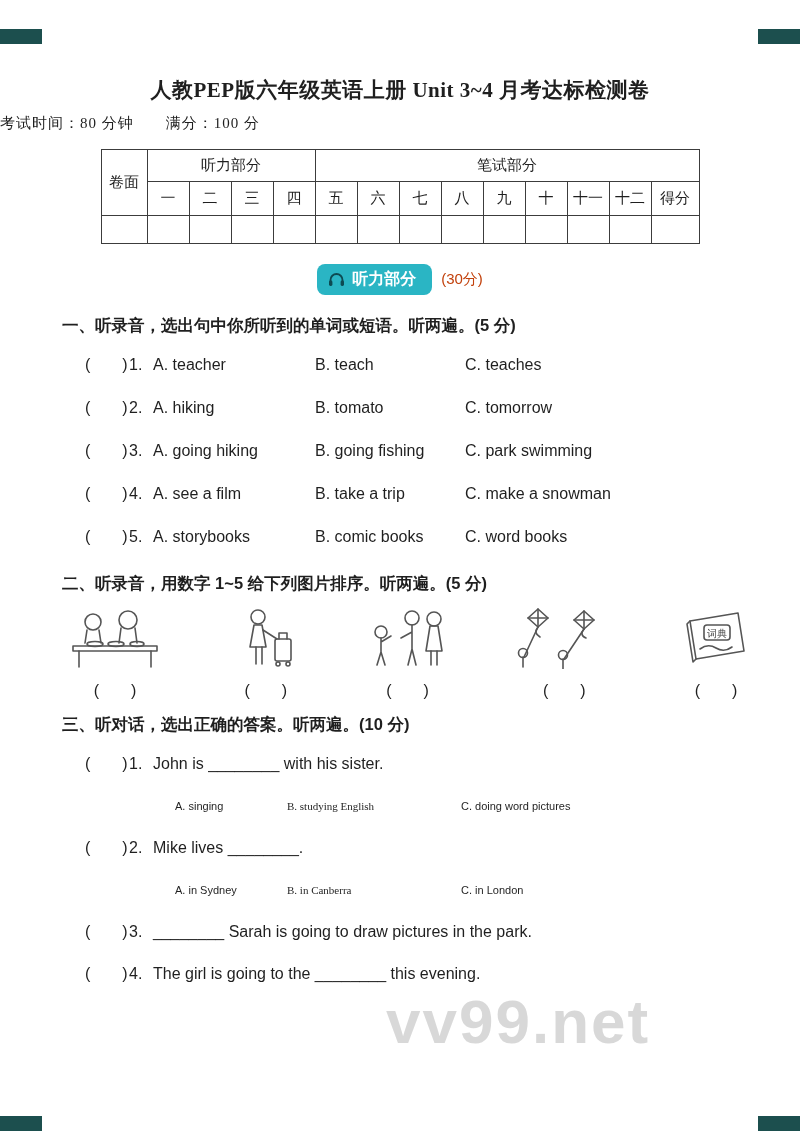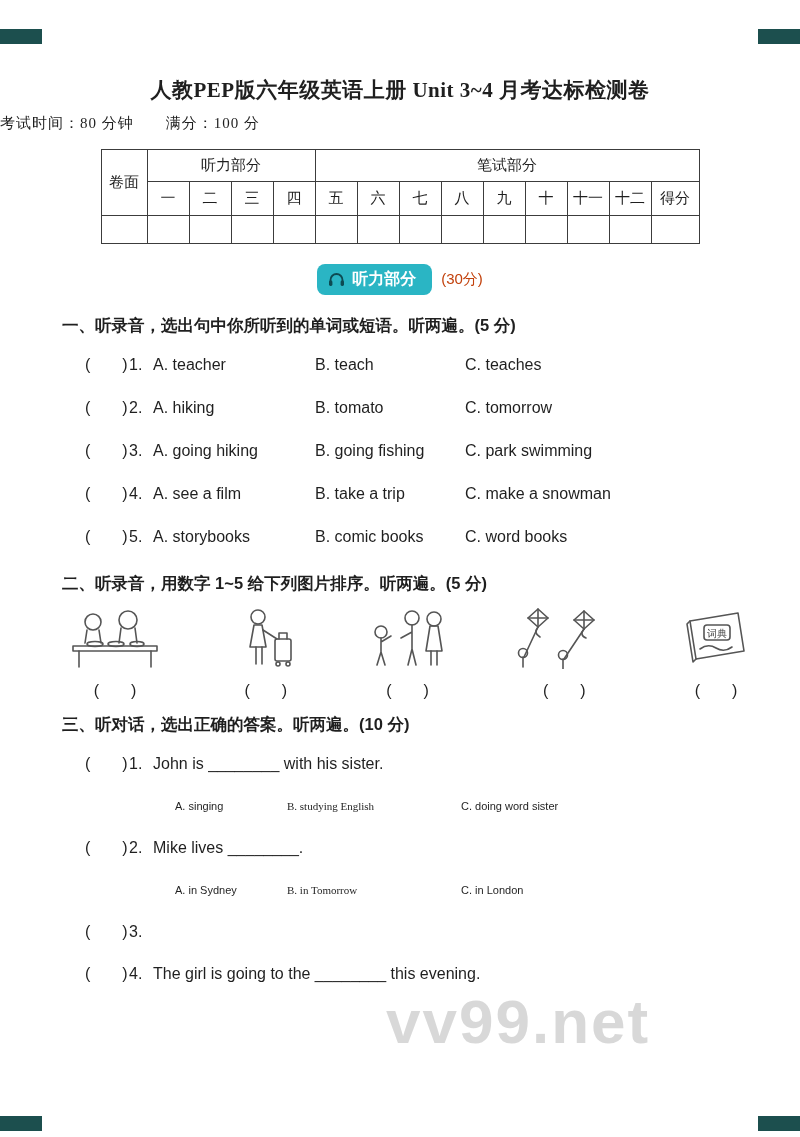--- a/index.html
+++ b/index.html
@@ -296,37 +296,38 @@
     <div class="s3-blocks">
 
       <div class="s3-q">
         <span class="paren">(　　)</span>
         <span class="num">1.</span>
         <span class="qtext">John is ________ with his sister.</span>
       </div>
       <div class="s3-opts">
         <span class="oa">A. singing</span>
         <span class="ob">B. studying English</span>
-        <span class="oc">C. doing word sister</span>
+        <span class="oc">C. doing word pictures</span>
       </div>
 
       <div class="s3-q">
         <span class="paren">(　　)</span>
         <span class="num">2.</span>
         <span class="qtext">Mike lives ________.</span>
       </div>
       <div class="s3-opts">
         <span class="oa">A. in Sydney</span>
-        <span class="ob">B. in Tomorrow</span>
+        <span class="ob">B. in Canberra</span>
         <span class="oc">C. in London</span>
       </div>
 
       <div class="s3-q">
         <span class="paren">(　　)</span>
         <span class="num">3.</span>
+        <span class="qtext">________ Sarah is going to draw pictures in the park.</span>
       </div>
 
       <div class="s3-q">
         <span class="paren">(　　)</span>
         <span class="num">4.</span>
         <span class="qtext">The girl is going to the ________ this evening.</span>
       </div>
 
     </div>
   </div>

